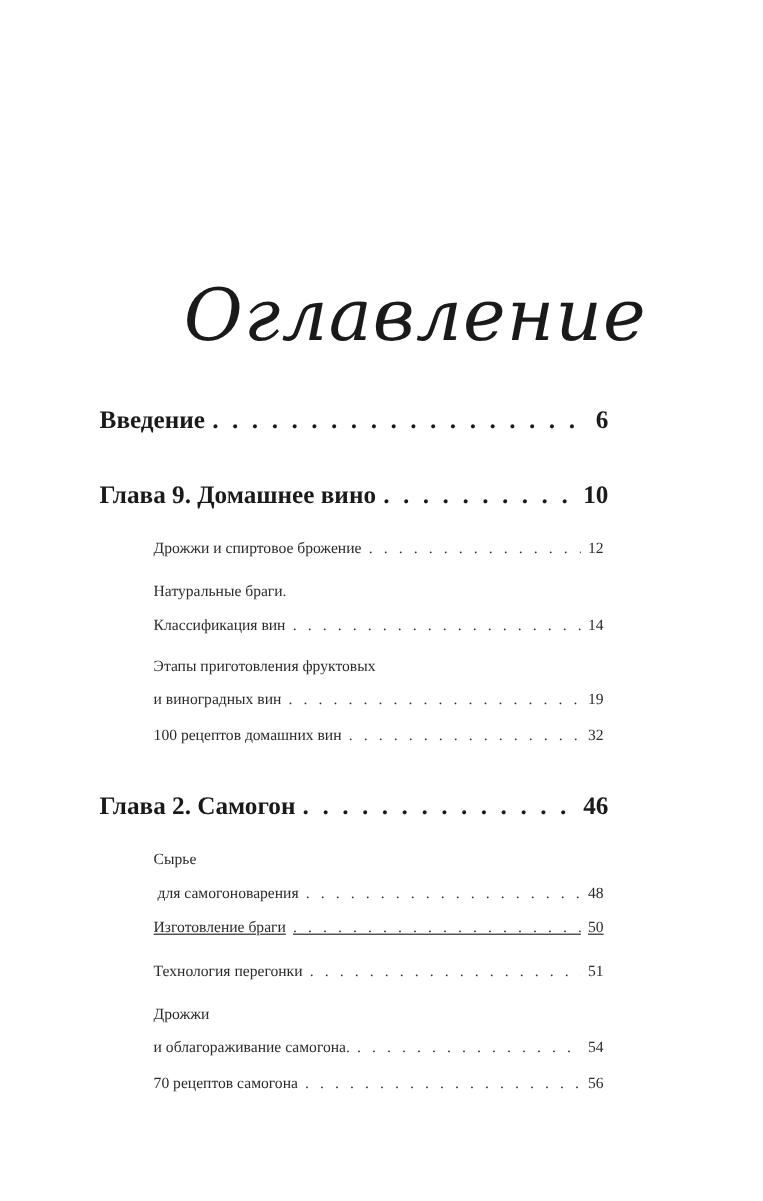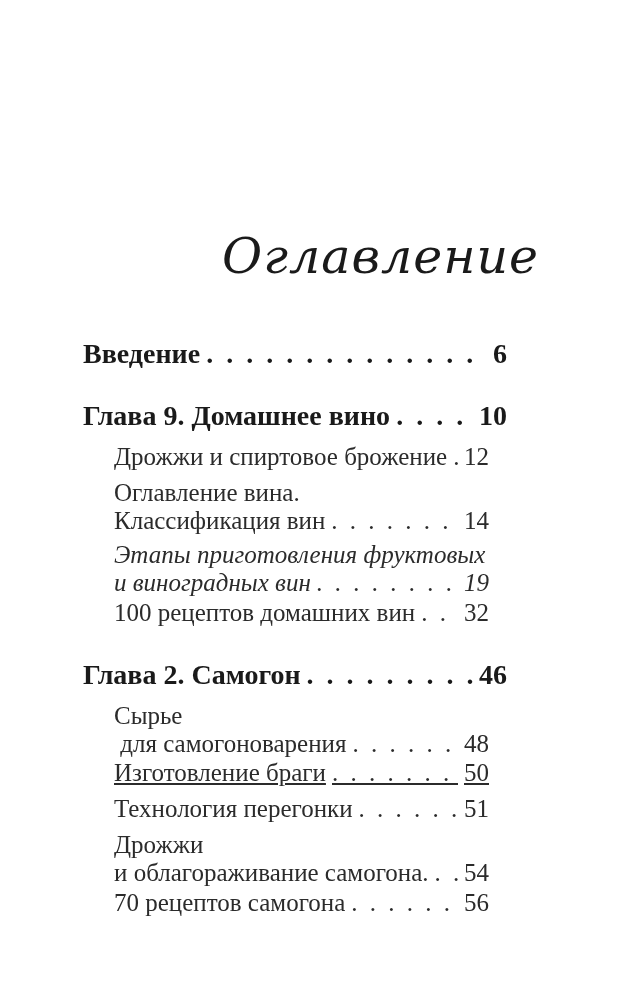--- a/index.html
+++ b/index.html
@@ -1,32 +1,32 @@
 <!DOCTYPE html>
 <html><head>
   <meta charset="utf-8">
   <style>
     html, body { margin: 0; padding: 0; background: #ffffff; }
     body { width: 636px; height: 1001px; position: relative; overflow: hidden; color: #1e1e1e; }
     .title {
       position: absolute; left: 0; right: 97px; top: 228px; text-align: right;
-      font-family: "DejaVu Serif", serif; font-style: italic; font-size: 49px; color: #1a1a1a;
+      font-family: "DejaVu Serif", serif; font-style: italic; font-size: 60px; color: #1a1a1a;
       letter-spacing: 1px;
       padding-left: 48px;
     }
     .toc { position: absolute; left: 0; top: 0; width: 636px; }
     .entry { position: absolute; font-family: "Liberation Serif", serif; }
     .row { display: flex; align-items: baseline; white-space: nowrap; }
     .row .txt { flex: 0 0 auto; }
     .row .dots { flex: 1 1 auto; overflow: hidden; margin: 0 6px; letter-spacing: 0; }
     .row .dots::before { content: ". . . . . . . . . . . . . . . . . . . . . . . . . . . . . . . . . . . . . . . . . . . . ."; }
     .row .pg { flex: 0 0 auto; }
-    .chapter { left: 83px; width: 424px; font-weight: bold; font-size: 28px; color: #1a1a1a; }
+    .chapter { left: 83px; width: 424px; font-weight: bold; font-size: 21px; color: #1a1a1a; }
     .chapter .dots { font-weight: bold; letter-spacing: 3px; }
-    .sub { left: 114px; width: 375px; font-size: 25px; color: #2b2b2b; line-height: 28px; }
+    .sub { left: 128px; width: 375px; font-size: 13px; color: #2b2b2b; line-height: 28px; }
     .sub .dots { letter-spacing: 3px; }
     .line1 { display: block; }
   </style>
 </head>
 <body>
 
 <div class="title">Оглавление</div>
 
 <div class="toc">
 
@@ -48,29 +48,29 @@
 
   <div class="entry sub" style="top:443px;">
     <div class="row">
       <span class="txt">Дрожжи и спиртовое брожение</span>
       <span class="dots"></span>
       <span class="pg">12</span>
     </div>
   </div>
 
   <div class="entry sub" style="top:479px;">
-    <span class="line1">Оглавление вина.</span>
+    <span class="line1">Натуральные браги.</span>
     <div class="row">
       <span class="txt">Классификация вин</span>
       <span class="dots"></span>
       <span class="pg">14</span>
     </div>
   </div>
 
-  <div class="entry sub" style="top:541px;font-style:italic;">
+  <div class="entry sub" style="top:541px;">
     <span class="line1">Этапы приготовления фруктовых</span>
     <div class="row">
       <span class="txt">и виноградных вин</span>
       <span class="dots"></span>
       <span class="pg">19</span>
     </div>
   </div>
 
   <div class="entry sub" style="top:599px;">
     <div class="row">

